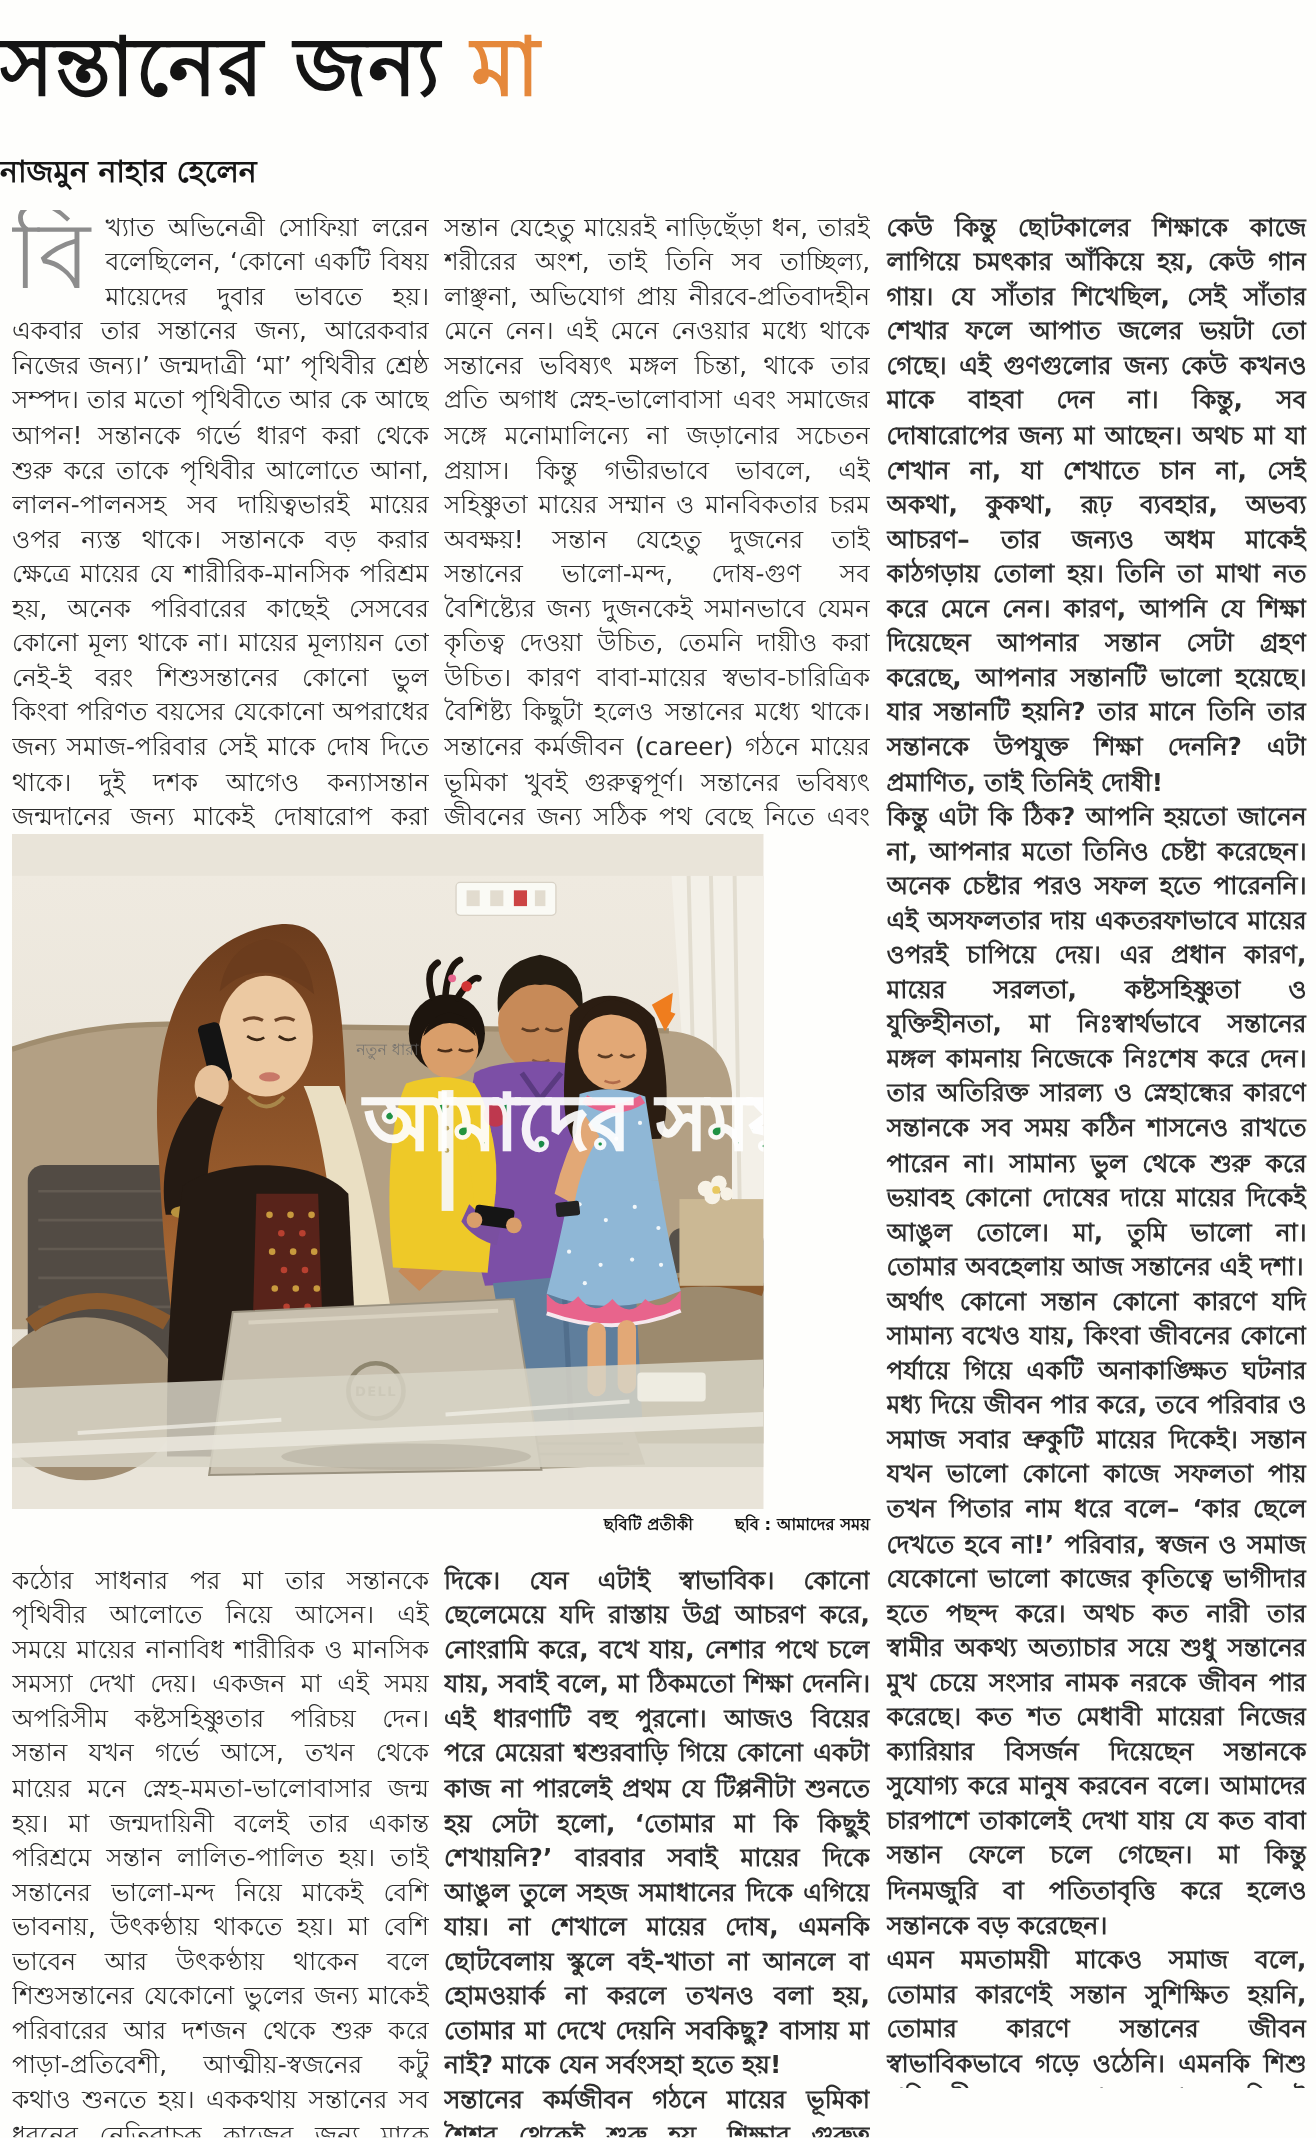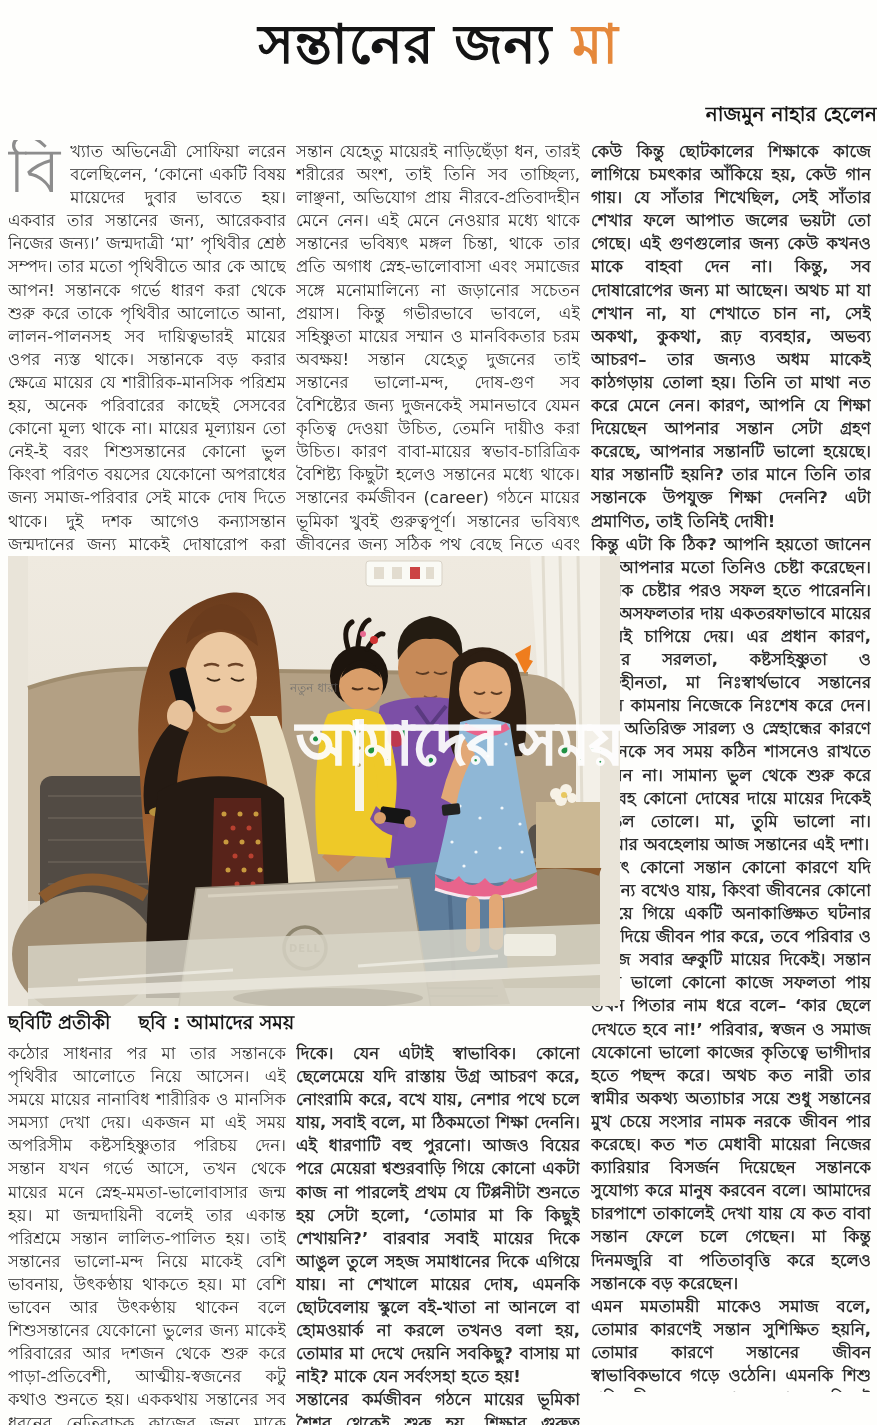--- a/index.html
+++ b/index.html
@@ -2,50 +2,50 @@
 <html lang="bn"><head>
 <meta charset="utf-8">
 <style>
   html,body{margin:0;padding:0;}
   body{
     width:877px;height:1425px;position:relative;background:#fefefc;
     font-family:"DejaVu Sans","Liberation Sans",sans-serif;color:#2b2b2b;
     overflow:hidden;
   }
   .title{
-    position:absolute;top:12px;left:0;width:877px;text-align:center;
+    position:absolute;top:12px;left:0;width:877px;
     font-family:"DejaVu Serif","Liberation Serif",serif;
     font-size:54px;font-weight:700;color:#141414;letter-spacing:1px;line-height:1.2;
   }
   .title .accent{color:#e5883b;}
   .byline{
-    position:absolute;top:99px;left:0;width:877px;text-align:right;
+    position:absolute;top:99px;left:0;width:877px;text-align:left;
     font-size:20px;font-weight:bold;color:#161616;
   }
   .textblock{
     position:absolute;font-size:16.5px;line-height:23.1px;text-align:justify;
     overflow:hidden;color:#2e2e2e;
   }
   .textblock p{margin:0;}
   #col1-top{left:8px;top:140px;width:278px;height:416px;}
   #col2-top{left:296px;top:140px;width:284px;height:416px;}
   #col3{left:591px;top:140px;width:280px;height:1252px;font-weight:bold;}
   #col1-bottom{left:8px;top:1042px;width:278px;height:383px;}
   #col2-bottom{left:296px;top:1042px;width:284px;height:383px;font-weight:bold;}
   .dropcap{
     float:left;font-family:"DejaVu Serif","Liberation Serif",serif;
     font-size:62px;line-height:50px;padding:6px 10px 2px 0;color:#8d8d8d;font-weight:400;
   }
   .photo{
-    position:absolute;left:8px;top:556px;width:612px;height:450px;background:#e9e4d9;
+    position:absolute;left:8px;top:556px;width:501px;height:450px;background:#e9e4d9;
   }
   .photo svg{display:block;width:100%;height:100%;}
   .caption{
-    position:absolute;left:8px;top:1008px;width:572px;
-    font-size:19px;font-weight:bold;color:#161616;
+    position:absolute;left:8px;top:1008px;width:572px;text-align:right;
+    font-size:11px;font-weight:bold;color:#161616;
   }
   .caption .cap-left{margin-right:28px;}
 </style>
 </head>
 <body>
 
 <div class="title">
   <span>সন্তানের জন্য</span>
   <span class="accent">মা</span>
 </div>

